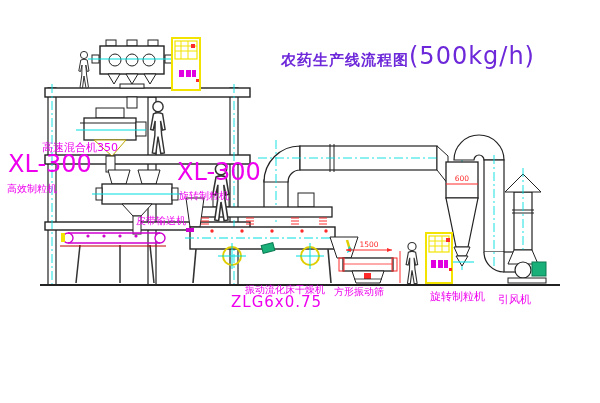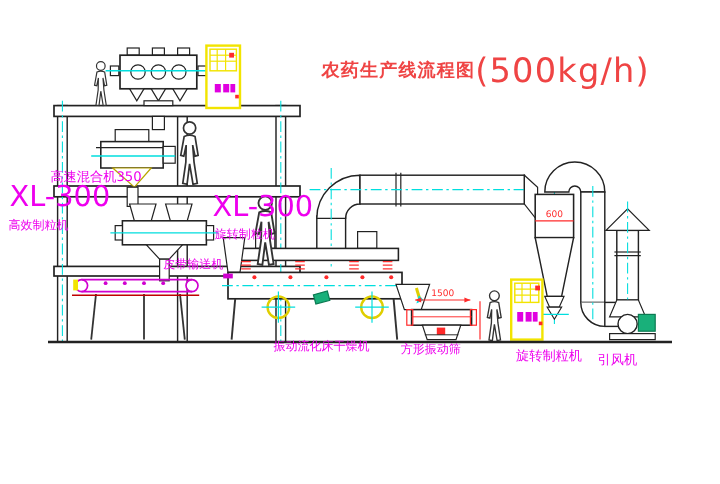--- a/index.html
+++ b/index.html
@@ -6,23 +6,23 @@
   .canvas{
     position:relative;width:600px;height:403px;background:#ffffff;overflow:hidden;
     font-family:"DejaVu Sans",sans-serif;
   }
   .canvas svg{position:absolute;left:0;top:0;}
   .lbl{position:absolute;color:#EE00EE;white-space:nowrap;line-height:1;}
   .lbl-sm{font-size:10px;}
   .lbl-md{font-size:11px;}
   .lbl-big{font-size:24px;letter-spacing:0px;}
   .lbl-model{font-size:15px;letter-spacing:1px;}
-  .title-wrap{position:absolute;left:268px;top:42px;display:flex;align-items:center;color:#ef4444;white-space:nowrap;}
+  .title-wrap{position:absolute;left:281px;top:42px;display:flex;align-items:flex-end;color:#6d28d9;white-space:nowrap;}
   .title-name{font-size:15px;font-weight:bold;letter-spacing:1px;}
-  .title-cap{font-size:28px;font-weight:400;letter-spacing:1px;}
+  .title-cap{font-size:24px;font-weight:400;letter-spacing:1px;}
 </style>
 </head>
 <body>
 
 <div class="canvas">
 
 <svg width="600" height="403" viewBox="0 0 600 403">
   <defs>
     <g id="sym-person">
       <circle cx="0" cy="4" r="3.6" fill="#fff" stroke="#333" stroke-width="1"></circle>
@@ -245,20 +245,21 @@
 <div class="lbl lbl-md" style="left:42px;top:110px;margin-top:32px;">高速混合机350</div>
 
 <div class="lbl lbl-big" style="left:8px;top:152px;">XL-300</div>
 <div class="lbl lbl-sm" style="left:7px;top:184px;">高效制粒机</div>
 
 <div class="lbl lbl-big" style="left:177px;top:160px;">XL-300</div>
 <div class="lbl lbl-sm" style="left:179px;top:191px;">旋转制粒机</div>
 
 <div class="lbl lbl-sm" style="left:136px;top:216px;">皮带输送机</div>
 
-<div class="lbl lbl-sm" style="left:228px;top:285px;">振动流化床干燥机</div>
+<div class="lbl lbl-sm" style="left:245px;top:285px;">振动流化床干燥机</div>
+<div class="lbl lbl-model" style="left:231px;top:295px;">ZLG6x0.75</div>
 
 <div class="lbl lbl-sm" style="left:334px;top:287px;">方形振动筛</div>
 
 <div class="lbl lbl-md" style="left:430px;top:291px;">旋转制粒机</div>
 <div class="lbl lbl-md" style="left:498px;top:294px;">引风机</div>
 
 </div>
 
 </body></html>

